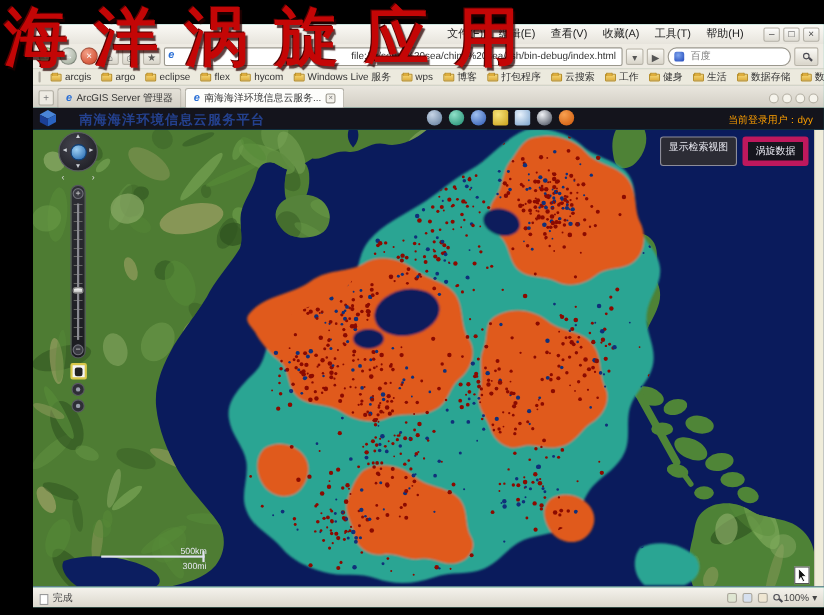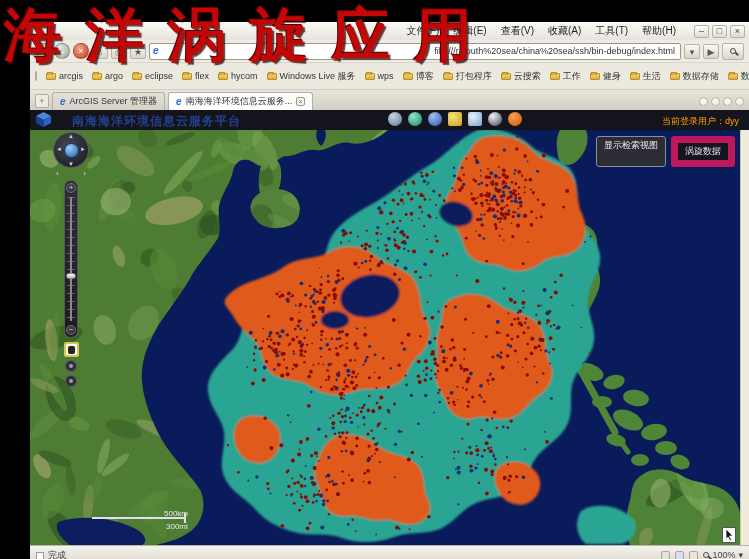--- a/index.html
+++ b/index.html
@@ -42,21 +42,21 @@
   .search input{flex:1;border:0;outline:0;font-size:9px;color:#999;min-width:0;background:transparent;
     font-family:"Liberation Sans",sans-serif;}
   .paw{width:9px;height:9px;border-radius:2px;background:radial-gradient(circle at 40% 35%,#7fa6ee,#1d43b8);}
   .magbtn{width:22px;height:17px;border:1px solid #b7b3a8;border-radius:2px;
     background:linear-gradient(#fbfaf6,#d9d5ca);display:flex;align-items:center;justify-content:center;}
   .mag{width:6px;height:6px;border:1.5px solid #4a4a52;border-radius:50%;position:relative;}
   .mag::after{content:"";position:absolute;width:4px;height:1.5px;background:#4a4a52;
     transform:rotate(45deg);right:-3.5px;bottom:-1.5px;}
 
   
-  .bookmarks{height:28px;display:flex;align-items:center;gap:9px;padding:0 5px;background:#eceade;
+  .bookmarks{height:16px;display:flex;align-items:center;gap:9px;padding:0 5px;background:#eceade;
     border-top:1px solid #d8d5ca;border-bottom:1px solid #cfccc0;font-size:9px;color:#333;
     white-space:nowrap;overflow:hidden;}
   .bm{display:flex;align-items:center;gap:3px;}
   .folder{width:10px;height:7px;background:linear-gradient(#f6d877,#dfae3c);border:1px solid #b8902c;
     border-radius:1px;position:relative;flex:0 0 auto;}
   .folder::before{content:"";position:absolute;left:0;top:-2px;width:4px;height:2px;background:#dfae3c;
     border:1px solid #b8902c;border-bottom:0;border-radius:1px 1px 0 0;}
   .bm-lead{width:10px;height:10px;border:1px solid #b0ada2;background:#f6f4ee;border-radius:2px;}
 
   
@@ -84,21 +84,21 @@
   .login{position:absolute;right:10px;top:5px;font-size:9px;color:#ffa000;}
 
   
   .maparea{position:relative;height:415px;background:#0a1b5c;overflow:hidden;}
   .vscroll{position:absolute;right:0;top:0;width:9px;height:100%;background:#efecd9;
     border-left:1px solid #c9c5b2;z-index:20;}
 
   .map-buttons{position:absolute;top:6px;right:14px;display:flex;gap:5px;z-index:15;}
   .mbtn{font-size:9px;color:#e8e8f0;padding:2px 7px;border-radius:3px;white-space:nowrap;}
   .mbtn.light{background:#2c2c35;border:1px solid #8d8d99;}
-  .mbtn.dark{background:#15151d;border:7px solid #be185d;}
+  .mbtn.dark{background:#15151d;border:5px solid #be185d;}
 
   
   .navwidget{position:absolute;left:18px;top:2px;width:46px;z-index:15;}
   .compass{position:relative;width:36px;height:36px;margin:0 auto;border-radius:50%;
     background:radial-gradient(circle at 40% 35%,#44444e,#17171d);border:1px solid #5a5a64;}
   .compass .n,.compass .s,.compass .w,.compass .e{position:absolute;font-size:6px;color:#cfd2d8;}
   .compass .n{top:0;left:14px;}.compass .s{bottom:0;left:14px;}
   .compass .w{left:2px;top:13px;}.compass .e{right:2px;top:13px;}
   .globeball{position:absolute;left:10px;top:10px;width:15px;height:15px;border-radius:50%;
     background:radial-gradient(circle at 35% 30%,#9ed0f4,#1b5fa8);border:1px solid #0d3f77;}
@@ -172,20 +172,24 @@
       <span class="tb-circle tb-stop">×</span>
       <span class="tb-flat">⌂</span>
       <span class="tb-flat">⎙</span>
       <span class="tb-flat">★</span>
       <span class="addr">
         <span class="e-icon">e</span>
         <input readonly="" value="file:///r/south%20sea/china%20sea/ssh/bin-debug/index.html" style="">
       </span>
       <span class="tb-flat">▾</span>
       <span class="tb-flat">▶</span>
+      <span class="search">
+        <span class="paw"></span>
+        <input placeholder="百度" style="">
+      </span>
       <span class="magbtn">
         <span class="mag"></span>
       </span>
     </div>
 
     <div class="bookmarks">
       <span class="bm-lead"></span>
       <span id="bmlist" style="display:flex;gap:9px;">
           <span class="bm">
             <span class="folder"></span>

